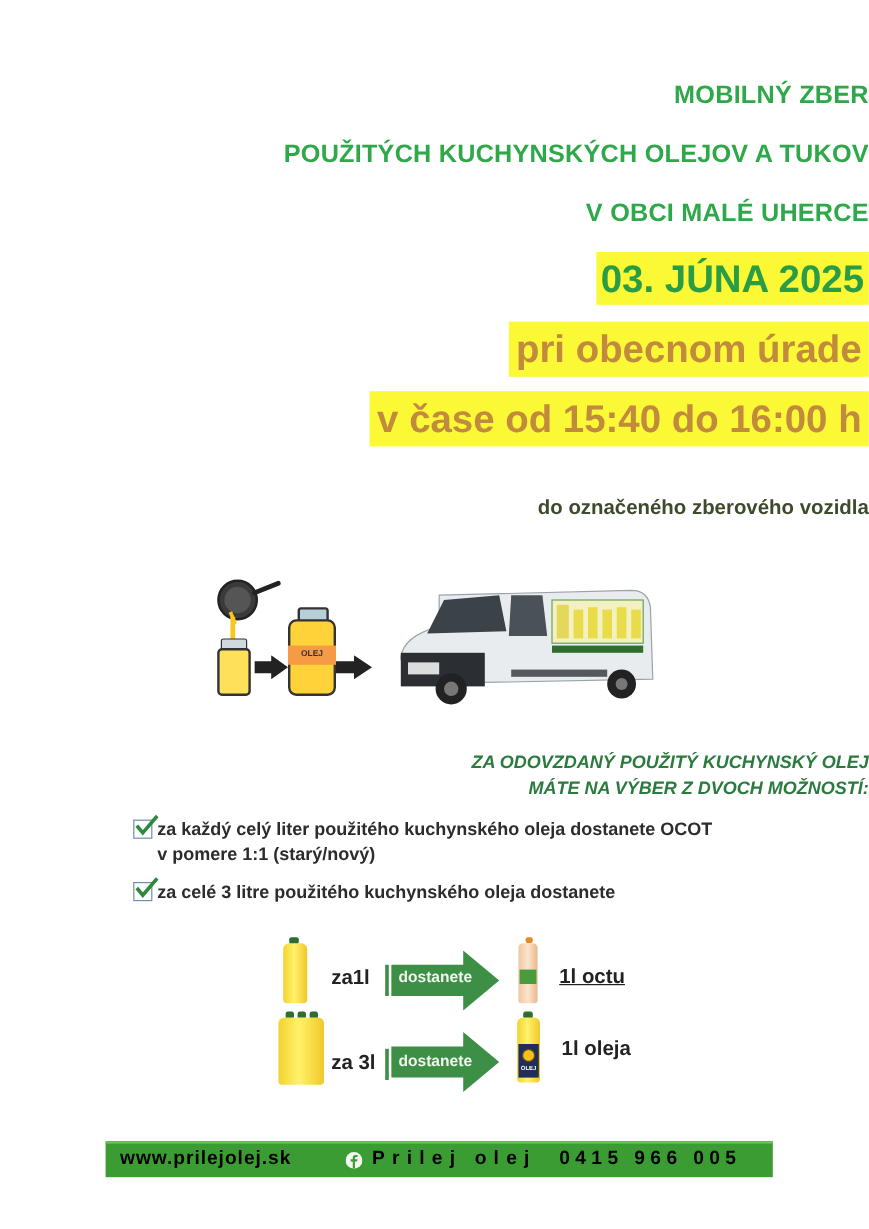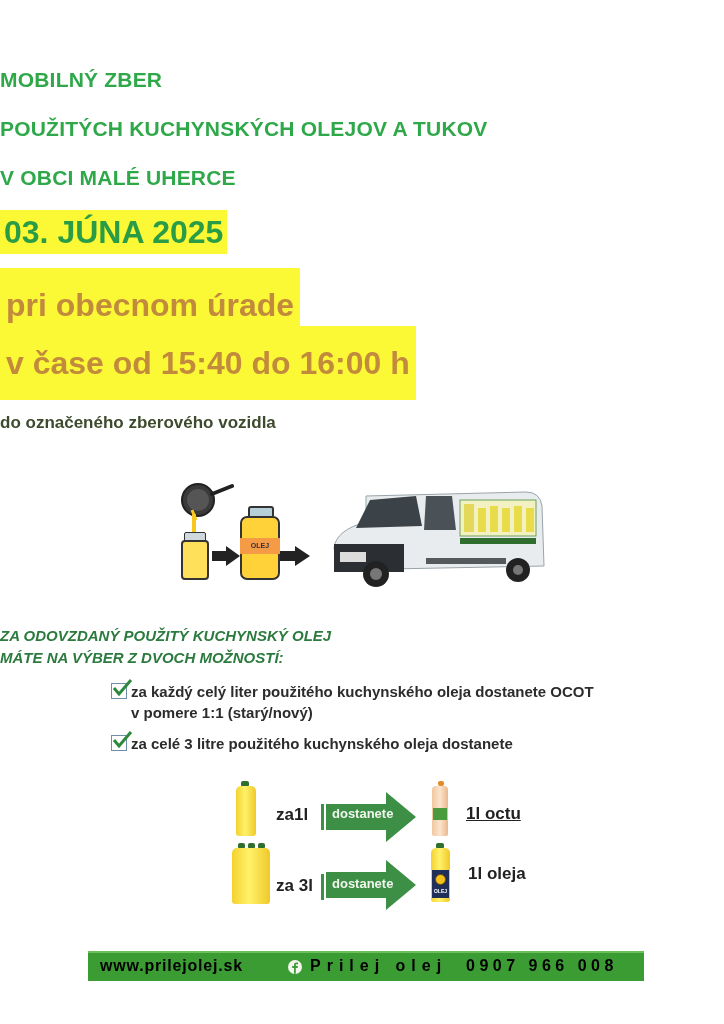--- a/index.html
+++ b/index.html
@@ -1,22 +1,22 @@
 <!DOCTYPE html>
 <html><head>
 <meta charset="utf-8">
 <style>
   html, body { margin:0; padding:0; background:#ffffff; }
   body { width:724px; height:1024px; position:relative; overflow:hidden; font-family:"Liberation Sans", sans-serif; }
   .abs { position:absolute; }
-  .center { left:0; width:724px; text-align:left; }
+  .center { left:0; width:724px; text-align:right; }
   .green-title { color:#2fa84a; font-weight:bold; font-size:21px; letter-spacing:0.2px; }
   .hl { background:#fbf836; display:inline-block; font-weight:bold; }
   .hl-date { color:#2a9c46; font-size:32px; padding:0 4px; line-height:44px; }
-  .hl-brown { color:#c28a3c; font-size:32px; padding:14px 6px; line-height:46px; }
+  .hl-brown { color:#c28a3c; font-size:32px; padding:0 6px; line-height:46px; }
   .subtitle { color:#3d4a2c; font-weight:bold; font-size:17px; }
   .italic-green { color:#2b7a3e; font-weight:bold; font-style:italic; font-size:15px; line-height:22px; }
   .opt-text { color:#2c2c2c; font-weight:bold; font-size:15px; line-height:21px; }
   .check { width:16px; height:16px; border:1.5px solid #6f8fa8; box-sizing:border-box; position:absolute; }
   .check svg { position:absolute; left:-1px; top:-6px; }
   .bottle { position:absolute; border-radius:5px 5px 3px 3px; background:linear-gradient(90deg,#f3d22f,#fff26a 45%,#f0c82a); }
   .cap { position:absolute; background:#2f6e2f; border-radius:2px; }
   .arrow-green { position:absolute; }
   .ex-label { position:absolute; color:#222; font-weight:bold; font-size:17px; }
   .footer { position:absolute; left:88px; top:951px; width:556px; height:30px; background:#3c9c34; border-top:2px solid #6cc05a; box-sizing:border-box; }
@@ -149,14 +149,14 @@
   <div class="ex-label" style="left:468px; top:22px;">1l oleja</div>
 </div>
 
 <div class="footer">
   <span style="left:12px; letter-spacing:0.8px;">www.prilejolej.sk</span>
   <svg class="abs" style="left:200px; top:7px;" width="14" height="14">
     <circle cx="7" cy="7" r="7" fill="#f5f5f0"></circle>
     <path d="M7.8,13.8 L7.8,8 L9.6,8 L9.9,6.1 L7.8,6.1 L7.8,5 Q7.8,4.2 8.7,4.2 L10,4.2 L10,2.5 Q9.2,2.4 8.3,2.4 Q6,2.4 6,4.8 L6,6.1 L4.2,6.1 L4.2,8 L6,8 L6,13.8 Z" fill="#3c9c34"></path>
   </svg>
   <span style="left:222px; letter-spacing:6px;">Prilej olej</span>
-  <span style="left:378px; letter-spacing:4.5px;">0907 966 008</span>
+  <span style="left:378px; letter-spacing:4.5px;">0415 966 005</span>
 </div>
 
 </body></html>

